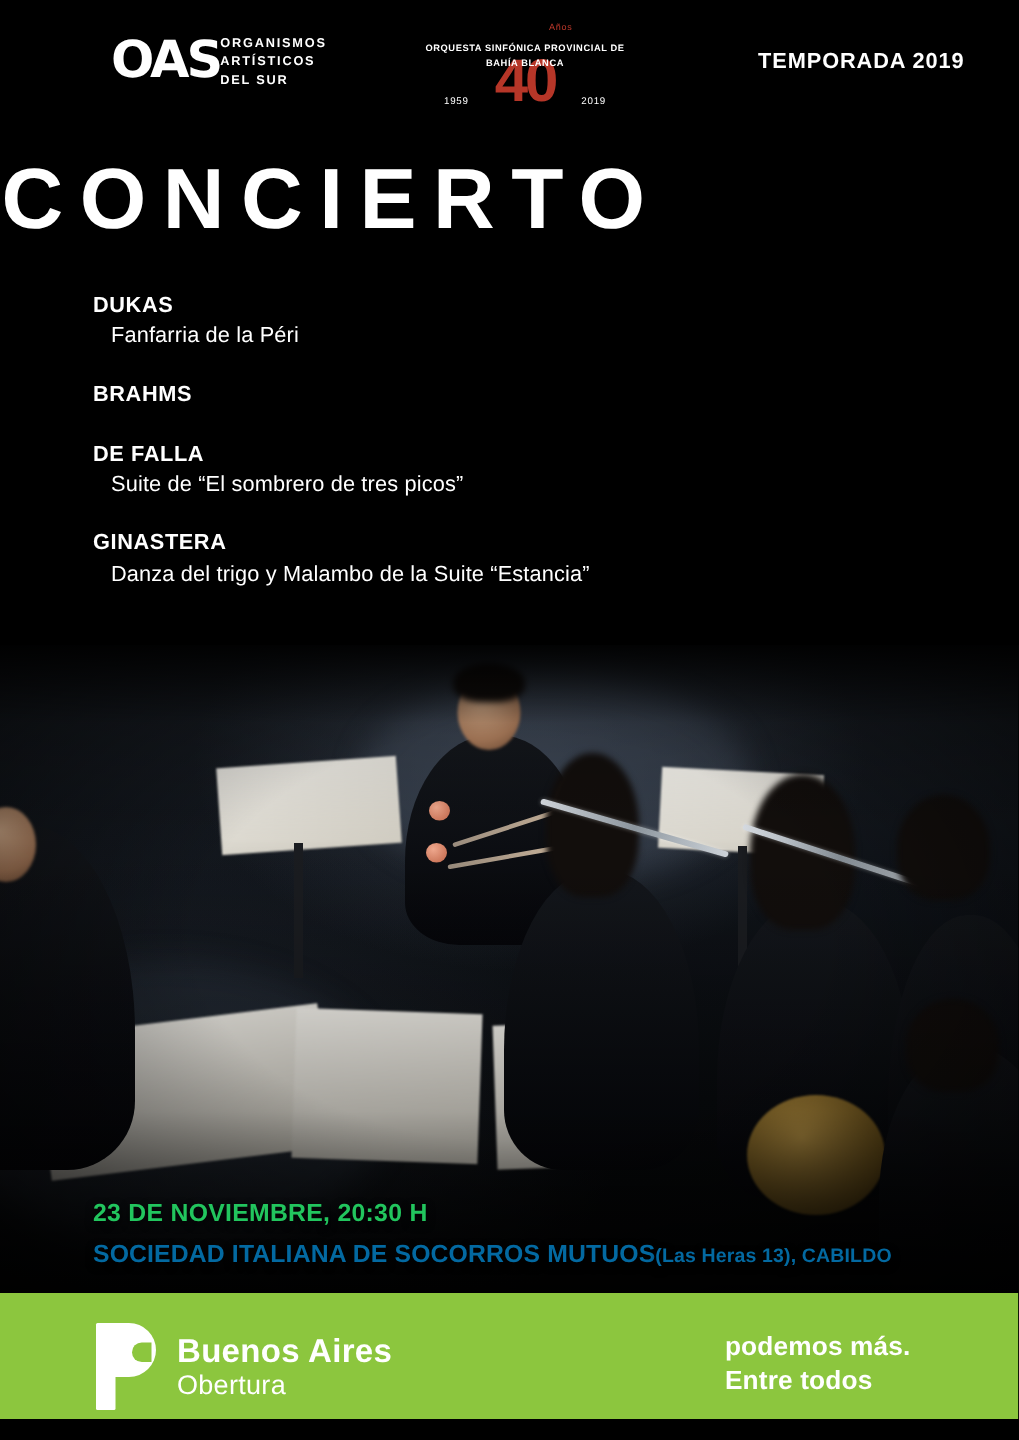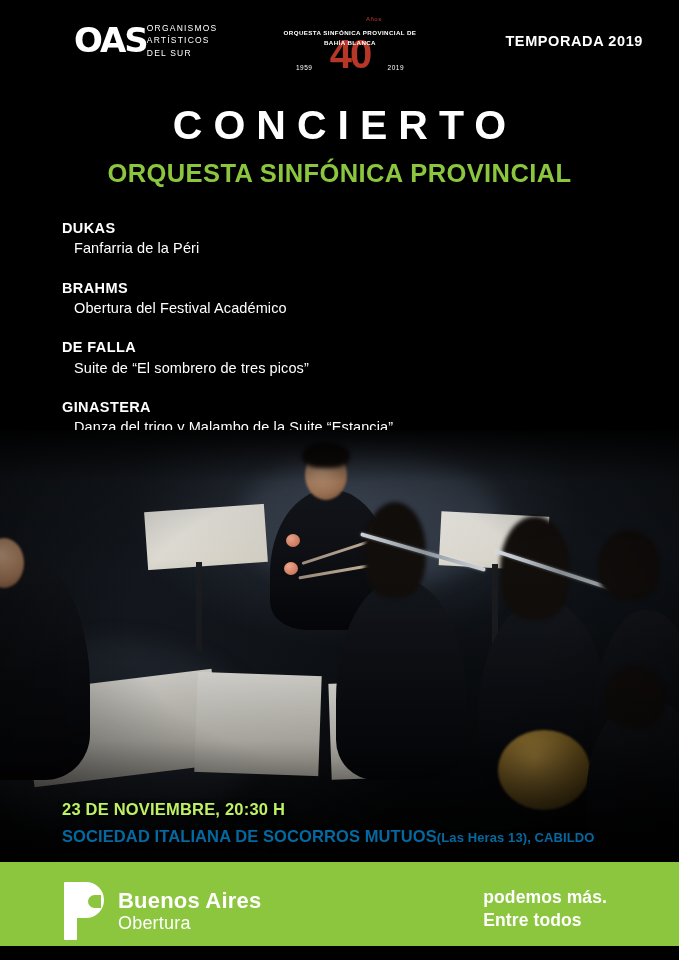--- a/index.html
+++ b/index.html
@@ -35,21 +35,21 @@
     font-size: 34px;
     letter-spacing: -2px;
     font-weight: bold;
     color: #ffffff;
     line-height: 1;
     font-family: "DejaVu Sans", sans-serif;
   }
   .oas-words {
     color: #ffffff;
     font-size: 8.5px;
-    font-weight: normal;
+    font-weight: bold;
     letter-spacing: 1.2px;
     line-height: 1.45;
     text-transform: uppercase;
   }
   .osp-logo {
     position: absolute;
     left: 282px;
     top: 14px;
     width: 136px;
     text-align: center;
@@ -104,26 +104,26 @@
     color: #ffffff;
     font-size: 14.5px;
     font-weight: bold;
     letter-spacing: 0.6px;
     margin-left: 40px;
   }
 
   
   .title-concierto {
     margin: 22px 0 0 0;
-    text-align: center;
-    color: #ffffff;
-    font-size: 41px;
+    text-align: left;
+    color: #ffffff;
+    font-size: 57px;
     font-weight: bold;
     letter-spacing: 11px;
-    padding-left: 11px;
+    padding-left: 1px;
     line-height: 1.05;
     font-family: "Liberation Sans", sans-serif;
   }
   .title-orquesta {
     margin: 12px 0 0 0;
     text-align: center;
     color: #8cc63e;
     font-size: 25.5px;
     font-weight: bold;
     letter-spacing: 0.4px;
@@ -238,21 +238,21 @@
     color: #ffffff;
     font-size: 19.5px;
     font-weight: bold;
     letter-spacing: 0.2px;
     text-shadow: 0 2px 6px rgba(0,0,0,0.9);
   }
   .when {
     position: absolute;
     left: 62px;
     top: 800px;
-    color: #bef264;
+    color: #22c55e;
     font-size: 16.5px;
     font-weight: bold;
     letter-spacing: 0.2px;
     text-shadow: 0 2px 6px rgba(0,0,0,0.9);
   }
   .where {
     position: absolute;
     left: 62px;
     top: 827px;
     color: #0369a1;
@@ -358,30 +358,28 @@
       <div class="osp-years">
         <span>1959</span>
         <span>2019</span>
       </div>
     </div>
 
     <div class="temporada">TEMPORADA 2019</div>
   </div>
 
   <div class="title-concierto">CONCIERTO</div>
-  <div class="title-orquesta">ORQUESTA SINFÓNICA PROVINCIAL</div>
 
   <div class="program">
     <div class="prog-item">
       <div class="prog-composer">DUKAS</div>
       <div class="prog-work">Fanfarria de la Péri</div>
     </div>
     <div class="prog-item">
       <div class="prog-composer">BRAHMS</div>
-      <div class="prog-work">Obertura del Festival Académico</div>
     </div>
     <div class="prog-item">
       <div class="prog-composer">DE FALLA</div>
       <div class="prog-work">Suite de “El sombrero de tres picos”</div>
     </div>
     <div class="prog-item">
       <div class="prog-composer">GINASTERA</div>
       <div class="prog-work">Danza del trigo y Malambo de la Suite “Estancia”</div>
     </div>
   </div>

